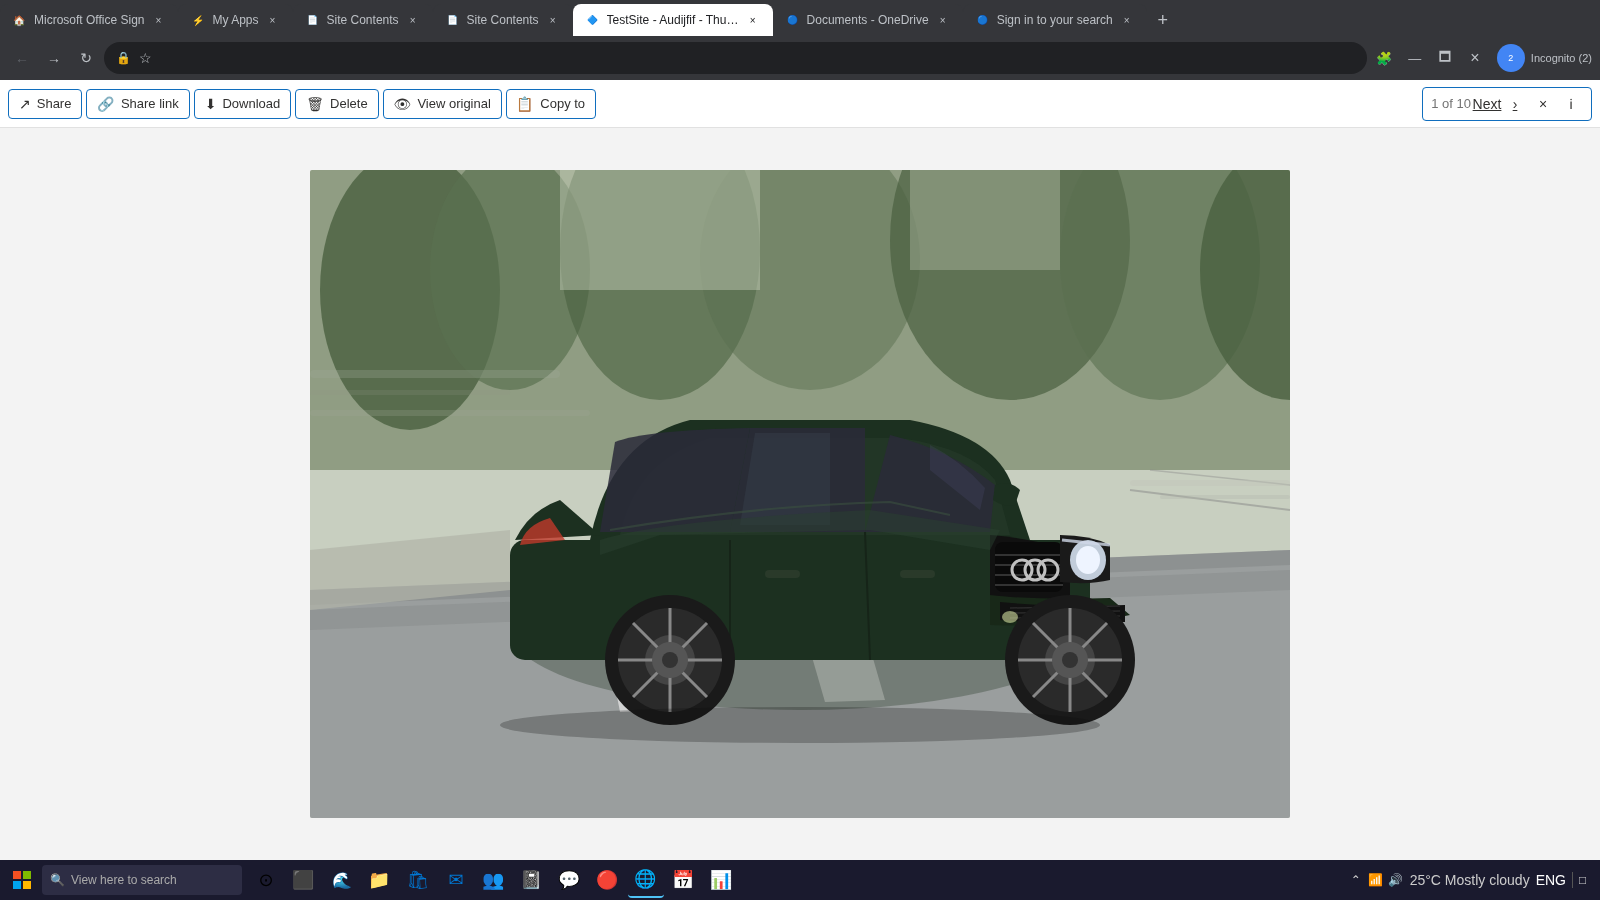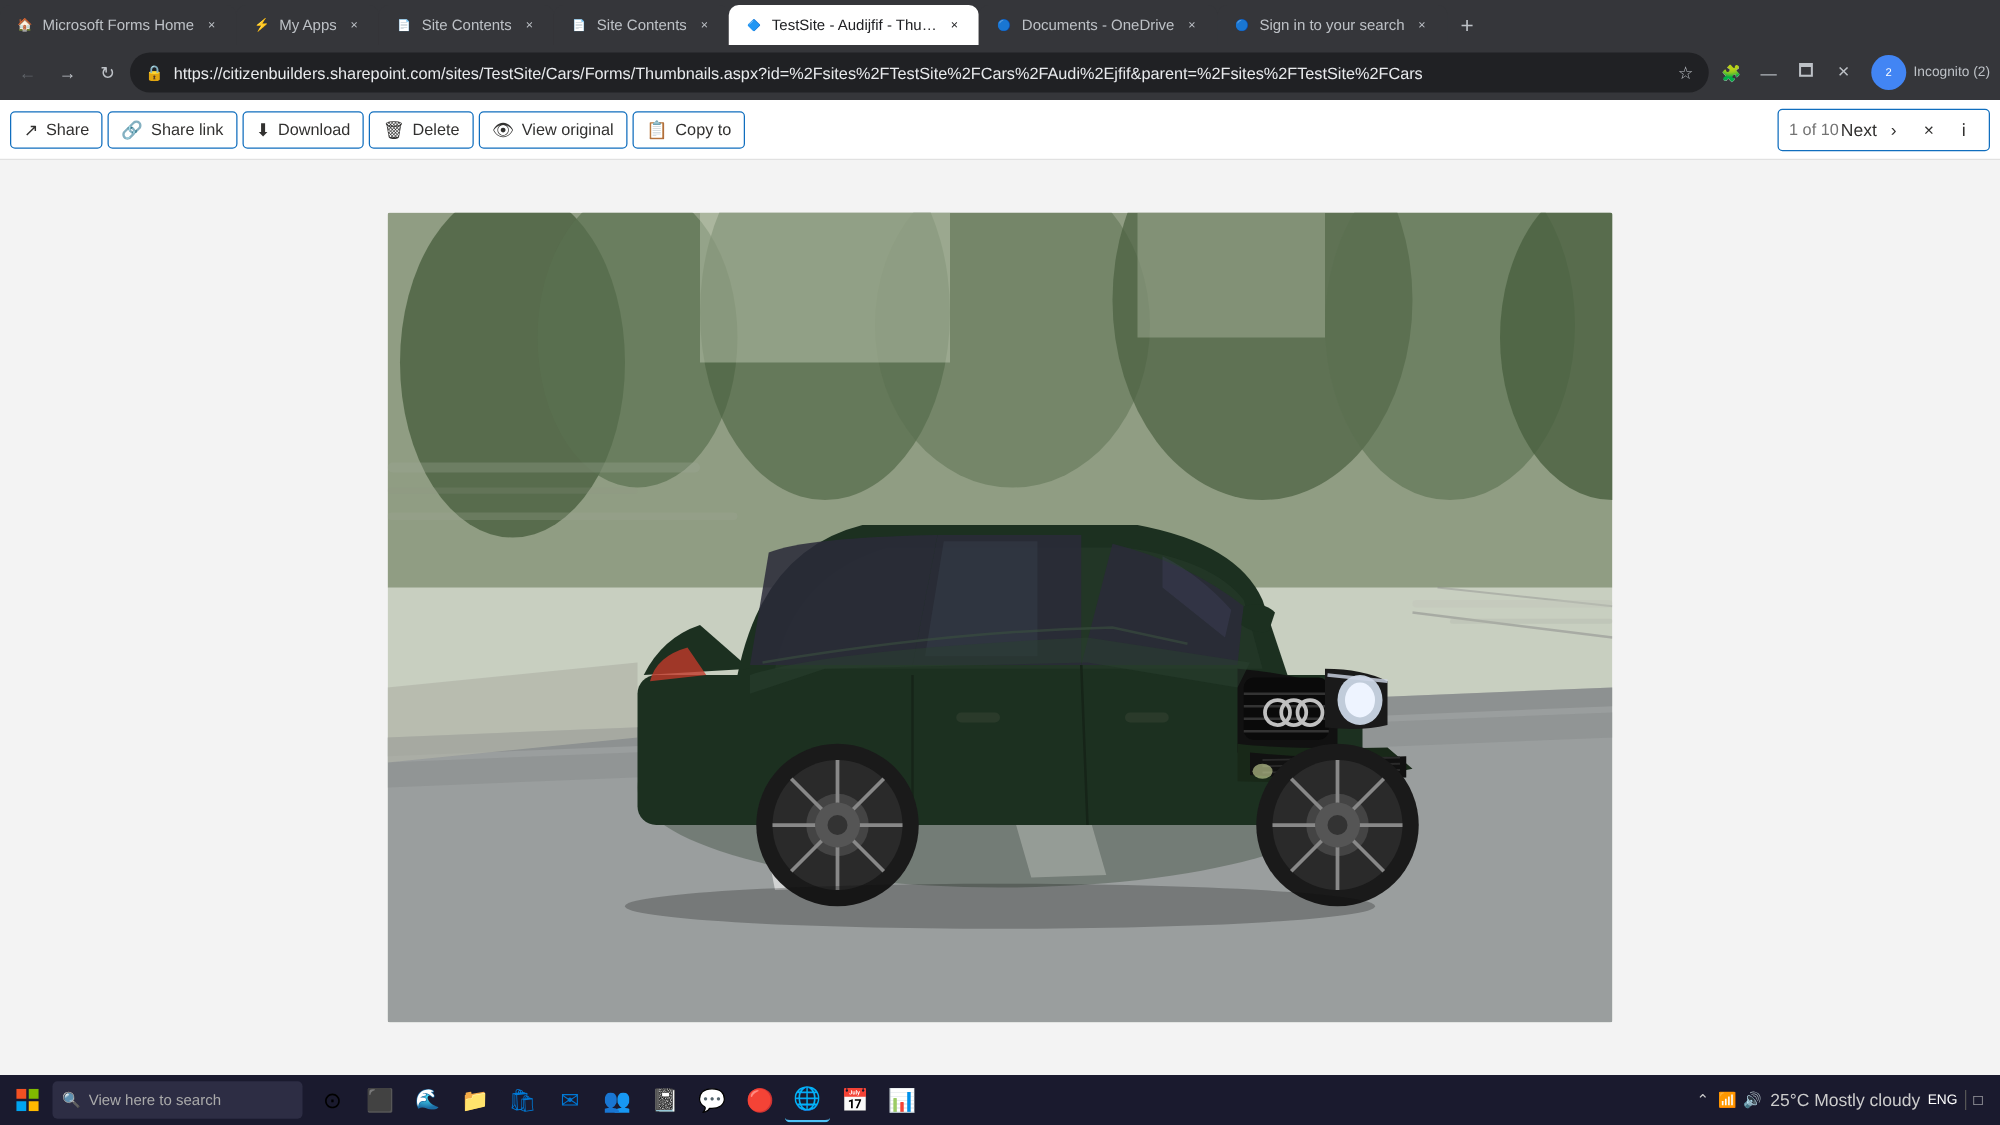--- a/index.html
+++ b/index.html
@@ -186,20 +186,21 @@
     .nav-arrow {
       width: 24px;
       height: 24px;
       display: flex;
       align-items: center;
       justify-content: center;
       cursor: pointer;
       border-radius: 2px;
       color: #323130;
       font-size: 14px;
+      text-decoration: underline;
     }
     .nav-close {
       width: 24px;
       height: 24px;
       display: flex;
       align-items: center;
       justify-content: center;
       cursor: pointer;
       color: #323130;
       font-size: 14px;
@@ -310,34 +311,34 @@
       align-items: center;
       justify-content: center;
       font-size: 12px;
       color: #ccc;
       cursor: pointer;
     }
     .taskbar-time {
       display: flex;
       flex-direction: column;
       align-items: flex-end;
-      font-size: 11px;
+      font-size: 14px;
       color: #fff;
     }
   </style>
 </head>
 <body>
 
 <div class="browser-chrome">
 
   <div class="tab-bar">
 
     <div class="tab">
       <span class="tab-favicon">🏠</span>
-      <span class="tab-title">Microsoft Forms Home</span>
+      <span class="tab-title">Microsoft Office Sign</span>
       <span class="tab-close">×</span>
     </div>
 
     <div class="tab">
       <span class="tab-favicon">⚡</span>
       <span class="tab-title">My Apps</span>
       <span class="tab-close">×</span>
     </div>
 
     <div class="tab">
@@ -371,21 +372,20 @@
     </div>
     <div class="tab-new">+</div>
   </div>
 
   <div class="address-bar-row">
     <div class="nav-btn disabled">←</div>
     <div class="nav-btn">→</div>
     <div class="nav-btn">↻</div>
     <div class="address-input-wrap">
       <span style="color:#bdc1c6; font-size:12px">🔒</span>
-      <span class="address-text">https://citizenbuilders.sharepoint.com/sites/TestSite/Cars/Forms/Thumbnails.aspx?id=%2Fsites%2FTestSite%2FCars%2FAudi%2Ejfif&amp;parent=%2Fsites%2FTestSite%2FCars</span>
       <span class="star-icon">☆</span>
     </div>
     <div class="browser-menu-icons">
       <div class="browser-action">🧩</div>
       <div class="browser-action">—</div>
       <div class="browser-action">🗖</div>
       <div class="browser-action" style="font-size:16px">×</div>
     </div>
     <div class="profile-btn">
       <span style="font-size:9px">2</span>

